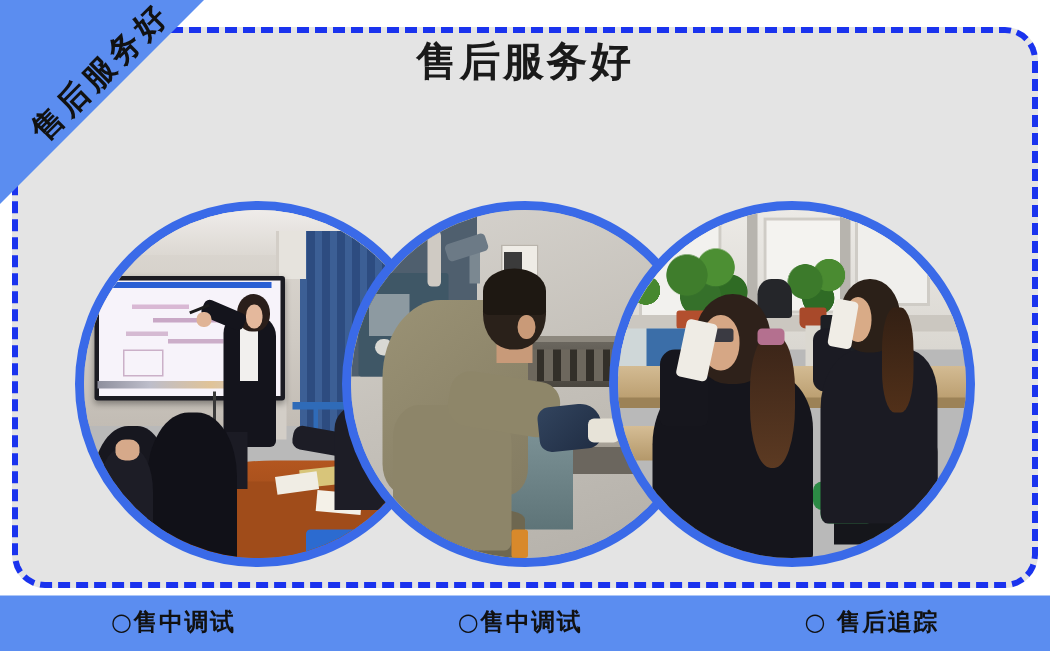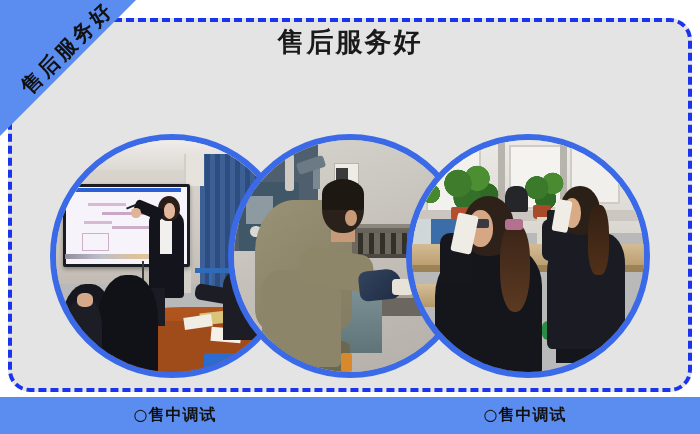--- a/index.html
+++ b/index.html
@@ -407,15 +407,18 @@
     <div class="ribbon-text">售后服务好</div>
   </div>
 
   <div class="footer">
     <div class="footer-item">
       <span>○</span><span>售中调试</span>
     </div>
     <div class="footer-item">
       <span>○</span><span>售中调试</span>
     </div>
+    <div class="footer-item">
+      <span>○</span>&nbsp;<span>售后追踪</span>
+    </div>
   </div>
 
 </div>
 
 </body></html>

